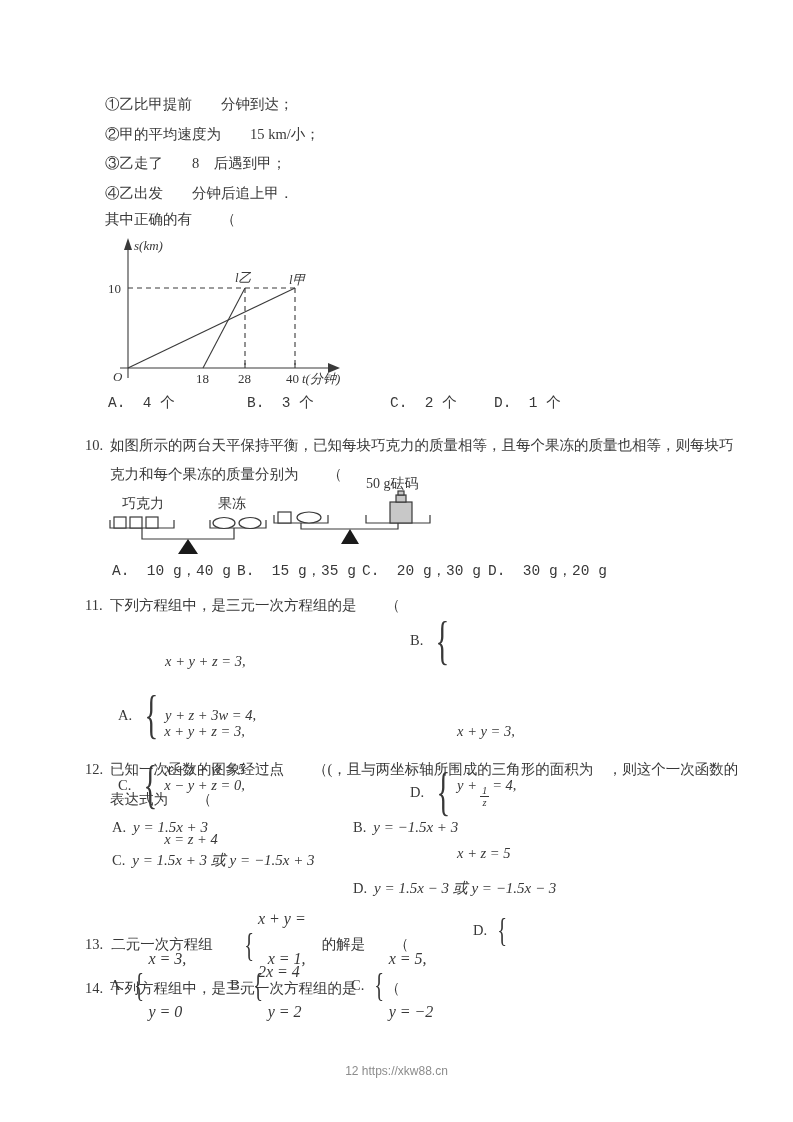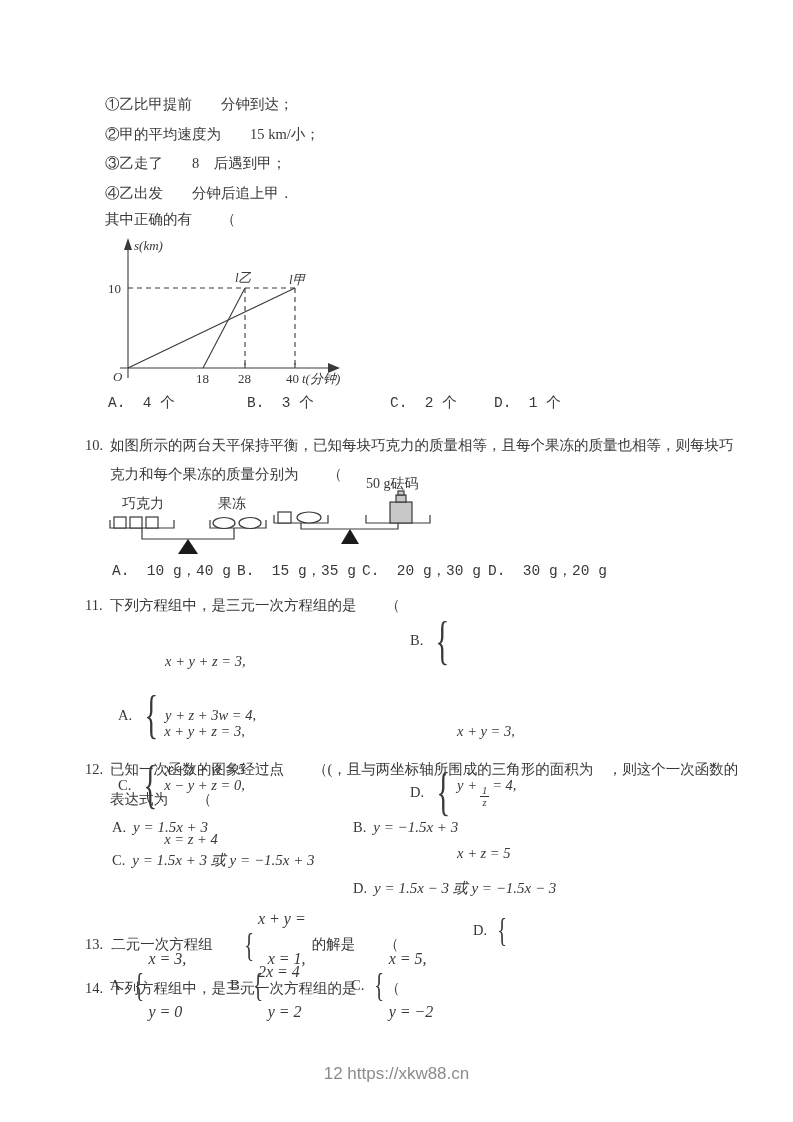--- a/index.html
+++ b/index.html
@@ -19,21 +19,21 @@
   .opt-letter { font-size:14.5px; font-style:normal; margin-right:7px; }
   .brace3 { font-size:52px; line-height:.95; transform:scaleX(.55); margin-right:1px; font-weight:400; }
   .brace2 { font-size:34px; line-height:.95; transform:scaleX(.6); margin-right:1px; font-weight:400; }
   .sys-lines { display:block; }
   .frac { display:inline-flex; flex-direction:column; align-items:center; vertical-align:-4px; font-size:10.5px; line-height:1.05; margin:0 3px; }
   .frac .num { border-bottom:1px solid #383838; padding:0 2px; }
   .q13row { display:flex; align-items:center; }
   .footer {
     position:absolute; left:0; right:0; top:1064px; text-align:center;
     font-family:"Liberation Sans","DejaVu Sans",sans-serif;
-    font-size:17px; color:#8c8c8c;
+    font-size:12px; color:#8c8c8c;
   }
   svg text { font-family:"Liberation Serif","DejaVu Serif",serif; fill:#383838; }
 </style>
 </head>
 <body>
 
 <div class="abs cn" style="left:105px; top:96px">①乙比甲提前　　分钟到达；</div>
 <div class="abs cn" style="left:105px; top:126px">②甲的平均速度为　　15 km/小；</div>
 <div class="abs cn" style="left:105px; top:155px">③乙走了　　8　后遇到甲；</div>
 <div class="abs cn" style="left:105px; top:185px">④乙出发　　分钟后追上甲．</div>
@@ -164,21 +164,21 @@
 
 <div class="abs q13row" style="left:85px; top:874px">
   <span class="cn" style="margin-right:8px">13.</span>
   <span class="cn">二元一次方程组</span>
   <span style="width:28px"></span>
   <span class="brace2">{</span>
   <span class="sys-lines">
     <span class="mathline2">x + y =</span>
     <span class="mathline2">2x = 4</span>
   </span>
-  <span class="cn" style="margin-left:6px">的解是　　（</span>
+  <span class="cn" style="margin-left:16px">的解是　　（</span>
 </div>
 
 <div class="abs sys-opt" style="left:110px; top:914px">
   <span class="opt-letter">A.</span>
   <span class="brace2">{</span>
   <span class="sys-lines">
     <span class="mathline2">x = 3,</span>
     <span class="mathline2">y = 0</span>
   </span>
 </div>

